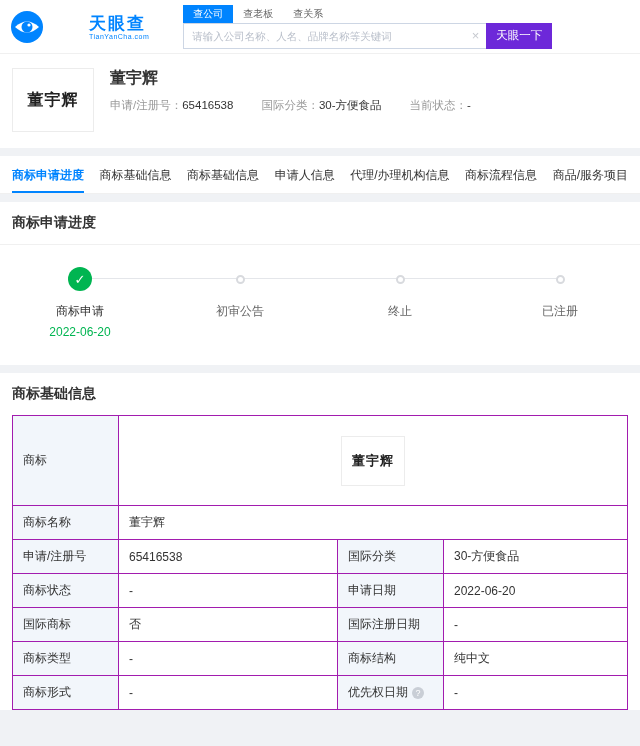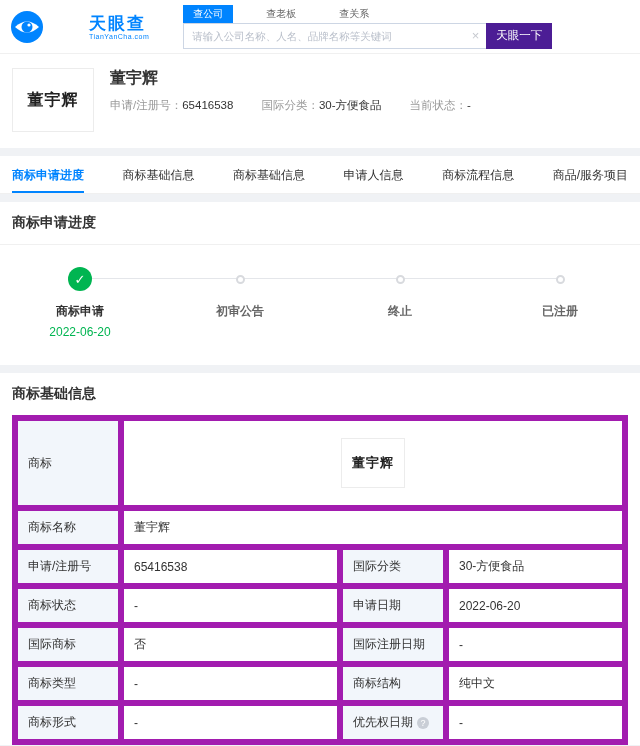--- a/index.html
+++ b/index.html
@@ -12,29 +12,29 @@
 
   
   .topbar { background:#fff; height:54px; display:flex; align-items:center; padding:0 10px; border-bottom:1px solid #f0f0f0; }
   .logo { display:flex; align-items:center; cursor:pointer;gap:40px; }
   .logo-mark { width:34px; height:34px; flex:none; }
   .logo-txt { margin-left:5px; }
   .logo-name { color:#0084ff; font-size:17px; font-weight:bold; letter-spacing:2px; line-height:19px; }
   .logo-domain { color:#0084ff; font-size:7px; letter-spacing:.5px; }
   .slogan { margin-left:8px; color:#e60012; font-size:10px; line-height:14px; white-space:nowrap; }
   .search-area { margin-left:34px; }
-  .search-tabs { display:flex; align-items:flex-end;gap:23px; }
+  .search-tabs { display:flex; align-items:flex-end; }
   .search-tab { font-size:10px; padding:2px 10px; color:#666; cursor:pointer; }
   .search-tab.active { background:#0084ff; color:#fff; }
   .search-row { display:flex; }
   .search-input-wrap { position:relative; width:303px; }
   .search-input { width:100%; height:26px; border:1px solid #cdd6e4; border-right:none; font-size:10.5px; padding:0 20px 0 8px; color:#333; outline:none; }
   .search-input::placeholder { color:#b9bfca; }
   .clear-icon { position:absolute; right:7px; top:5px; color:#c6c9cf; font-size:13px; cursor:pointer; line-height:16px; }
-  .search-btn { width:66px; height:26px; background:#4c1d95; color:#fff; border:none; font-size:11.5px; cursor:pointer; white-space:nowrap; }
+  .search-btn { width:66px; height:26px; background:#6d28d9; color:#fff; border:none; font-size:11.5px; cursor:pointer; white-space:nowrap; }
 
   
   .tm-card { background:#fff; padding:14px 12px 16px; display:flex; }
   .tm-img { width:82px; height:64px; border:1px solid #ececec; background:#fff; display:flex; align-items:center; justify-content:center; flex:none; }
   .tm-img-text { font-family:"DejaVu Serif","Liberation Serif",serif; font-weight:bold; font-size:16px; color:#222; letter-spacing:1px; }
   .tm-main { flex:1; margin-left:16px; min-width:0; }
   .tm-title { font-size:16px; font-weight:bold; color:#333; }
   .tm-meta { margin-top:9px; display:flex; gap:28px; font-size:11.5px; white-space:nowrap; }
   .tm-meta .lab { color:#999; }
   .tm-meta .val { color:#333; }
@@ -57,27 +57,27 @@
   .section-head.bordered { border-bottom:1px solid #f0f0f0; }
 
   
   .progress-wrap { position:relative; padding:22px 0 26px; }
   .progress-line { position:absolute; top:33px; left:12.5%; right:12.5%; height:1px; background:#e4e6ea; }
   .steps { display:flex; position:relative; }
   .step { width:25%; display:flex; flex-direction:column; align-items:center; }
   .node-box { height:24px; display:flex; align-items:center; justify-content:center; }
   .node-done { width:24px; height:24px; border-radius:50%; background:#00b551; color:#fff; font-size:13px; display:flex; align-items:center; justify-content:center; }
   .node-pending { width:9px; height:9px; border-radius:50%; background:#fff; border:2px solid #d8dade; }
-  .step-label { margin-top:12px; font-size:12px; color:#666;font-weight:bold; }
+  .step-label { margin-top:12px; font-size:12px; color:#666; }
   .step.done .step-label { color:#333; }
   .step-date { margin-top:5px; font-size:12px; color:#00b551; }
 
   
   .info-table { width:calc(100% - 24px); margin:0 12px 12px; border-collapse:collapse; table-layout:fixed; font-size:12px; }
-  .info-table td { border:6px solid #a21caf; padding:8px 10px; color:#333; overflow:hidden; }
+  .info-table td { border:1px solid #a21caf; padding:8px 10px; color:#333; overflow:hidden; }
   .info-table td.lbl { background:#f2f6fb; }
   .img-cell { text-align:center; height:90px; }
   .img-cell .tm-img { display:inline-flex; width:64px; height:50px; }
   .img-cell .tm-img-text { font-size:13px; }
   .q-icon { display:inline-block; width:12px; height:12px; line-height:12px; border-radius:50%; background:#c9ced6; color:#fff; font-size:9px; text-align:center; margin-left:4px; cursor:pointer; }
 </style>
 </head>
 <body>
 
 <div class="topbar">
@@ -127,20 +127,21 @@
       </span>
     </div>
   </div>
 </div>
 
 <div class="nav-tabs">
   <span class="nav-tab active">商标申请进度</span>
   <span class="nav-tab">商标基础信息</span>
   <span class="nav-tab">商标基础信息</span>
   <span class="nav-tab">申请人信息</span>
+  <span class="nav-tab">代理/办理机构信息</span>
   <span class="nav-tab">商标流程信息</span>
   <span class="nav-tab">商品/服务项目</span>
 </div>
 
 <div class="section">
   <div class="section-head bordered">商标申请进度</div>
   <div class="progress-wrap">
     <div class="progress-line"></div>
     <div class="steps">
       <div class="step done">

